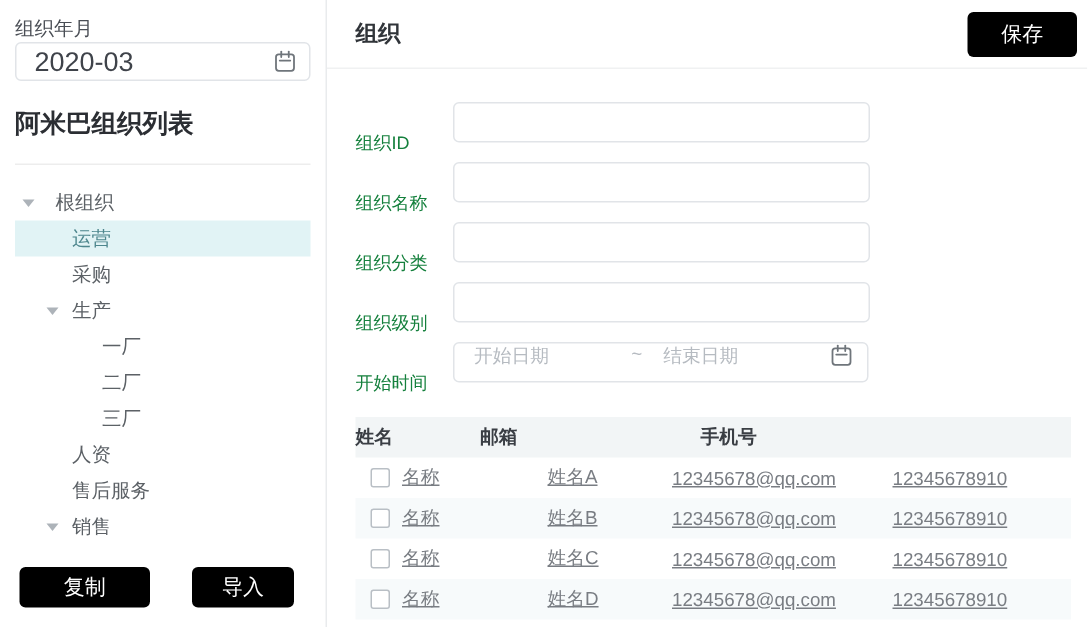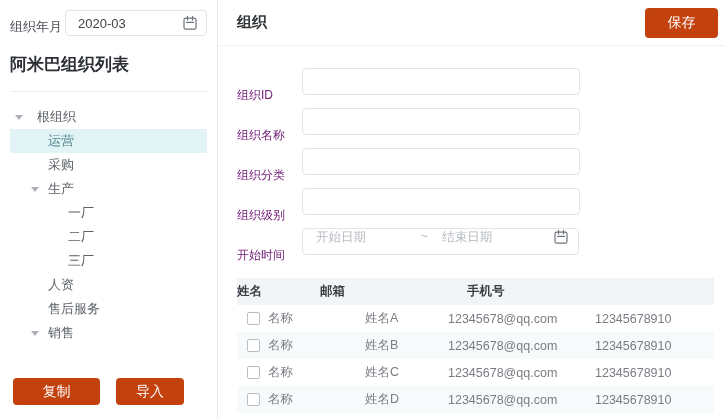--- a/index.html
+++ b/index.html
@@ -2,75 +2,75 @@
 <html><head>
 <meta charset="utf-8">
 <style>
   * { margin:0; padding:0; box-sizing:border-box; }
   html,body { background:#fff; }
   body { font-family:"Liberation Sans","DejaVu Sans",sans-serif; }
   .app { position:relative; width:725px; height:418px; background:#fff; display:flex; overflow:hidden; }
 
   
   .left { position:relative; width:218px; height:100%; border-right:1px solid #e9ebed; flex:none; }
-  .period-row { display:flex; align-items:flex-end; margin:10px 10px 12px 10px; }
+  .period-row { display:flex; align-items:flex-start; margin:10px 10px 12px 10px;flex-direction:column; }
   .period-label { width:55px; font-size:13px; color:#4a4e55; flex:none; }
   .period-input-wrap { position:relative; flex:1; }
   .period-input-wrap input {
     width:100%; height:26px; border:1px solid #e1e4e8; border-radius:4px;
-    padding:0 30px 0 12px; font-size:13px; color:#3f434a; outline:none;
+    padding:0 30px 0 12px; font-size:18px; color:#3f434a; outline:none;
     font-family:inherit; background:#fff;
   }
   .cal-icon { position:absolute; right:9px; top:5px; width:16px; height:16px; }
   .list-title { margin:17px 10px 0 10px; font-size:17px; font-weight:700; color:#2b2e33; }
   .left-divider { margin:15px 10px 0 10px; border-bottom:1px solid #ededed; height:0; }
 
   .tree { margin:13px 10px 0 10px; }
   .tree-row { display:flex; align-items:center; height:24px; font-size:13px; color:#5c6166; cursor:default; }
   .tree-row.selected { background:#e1f3f5; color:#4d868d; }
   .caret { width:0; height:0; border:4px solid transparent; border-top:5px solid #adb3b9; border-bottom:0; flex:none; }
   .t0a { padding-left:5px; }  .t0a .caret { margin-right:14px; }
   .t1a { padding-left:21px; } .t1a .caret { margin-right:9px; }
   .t1  { padding-left:38px; }
   .t2  { padding-left:58px; }
 
-  .left-buttons { position:absolute; left:13px; bottom:13px; display:flex; gap:16px; }
-  .btn { border:none; border-radius:4px; background:#c2410c; color:#fff; font-size:14px;
+  .left-buttons { position:absolute; left:13px; bottom:13px; display:flex; gap:28px; }
+  .btn { border:none; border-radius:4px; background:#000000; color:#fff; font-size:14px;
          font-family:inherit; cursor:pointer; }
   .btn.small { width:87px; height:27px; }
   .btn.small + .btn.small { width:68px; }
 
   
   .main { flex:1; position:relative; height:100%; }
   .main-header { height:46px; border-bottom:1px solid #f0f1f2; display:flex; align-items:center; padding:0 7px 0 19px; }
   .main-title { font-size:15px; font-weight:600; color:#303439; }
   .save-btn { margin-left:auto; width:73px; height:30px; font-size:14px; }
 
   .form { margin:22px 0 0 19px; }
   .form-row { display:flex; align-items:center; height:27px; margin-bottom:13px; }
-  .form-label { width:65px; font-size:12px; color:#701a75; flex:none;margin-top:28px; }
+  .form-label { width:65px; font-size:12px; color:#15803d; flex:none;margin-top:28px; }
   .form-row input.text {
     width:278px; height:27px; border:1px solid #e1e4e8; border-radius:4px; padding:0 10px;
     font-size:13px; color:#3f434a; outline:none; font-family:inherit; background:#fff;
   }
   .date-range { width:277px; height:27px; border:1px solid #e1e4e8; border-radius:4px;
     display:flex; align-items:flex-start; padding:0 9px 0 13px; font-size:12.5px; }
   .date-range .ph { color:#b6bbc1; flex:1; }
   .date-range .sep { color:#b6bbc1; margin:0 14px 0 0; flex:none; }
   .date-range .cal-icon2 { width:16px; height:16px; flex:none; margin-left:6px; }
 
   .table { margin:23px 0 0 19px; width:477px; font-size:12.5px; }
   .trow { display:flex; align-items:center; height:27px; }
   .trow.head { background:#f2f5f6; color:#3a3e44; font-weight:600; }
   .trow.even { background:#f7fafb; }
   .trow .c1 { width:128px; padding-left:10px; display:flex; align-items:center; flex:none; }
   .trow .c2 { width:83px; flex:none; }
   .trow .c3 { width:147px; flex:none; }
   .trow .c4 { width:119px; flex:none; }
-  .trow:not(.head) { color:#797d83; }
+  .trow:not(.head) { color:#797d83;text-decoration:underline; }
   .checkbox { width:13px; height:13px; border:1px solid #b9bfc5; border-radius:2px; background:#fff;
               display:inline-block; margin-right:8px; flex:none; cursor:pointer; }
 </style>
 </head>
 <body>
 
 <div class="app">
 
   <div class="left">
 

